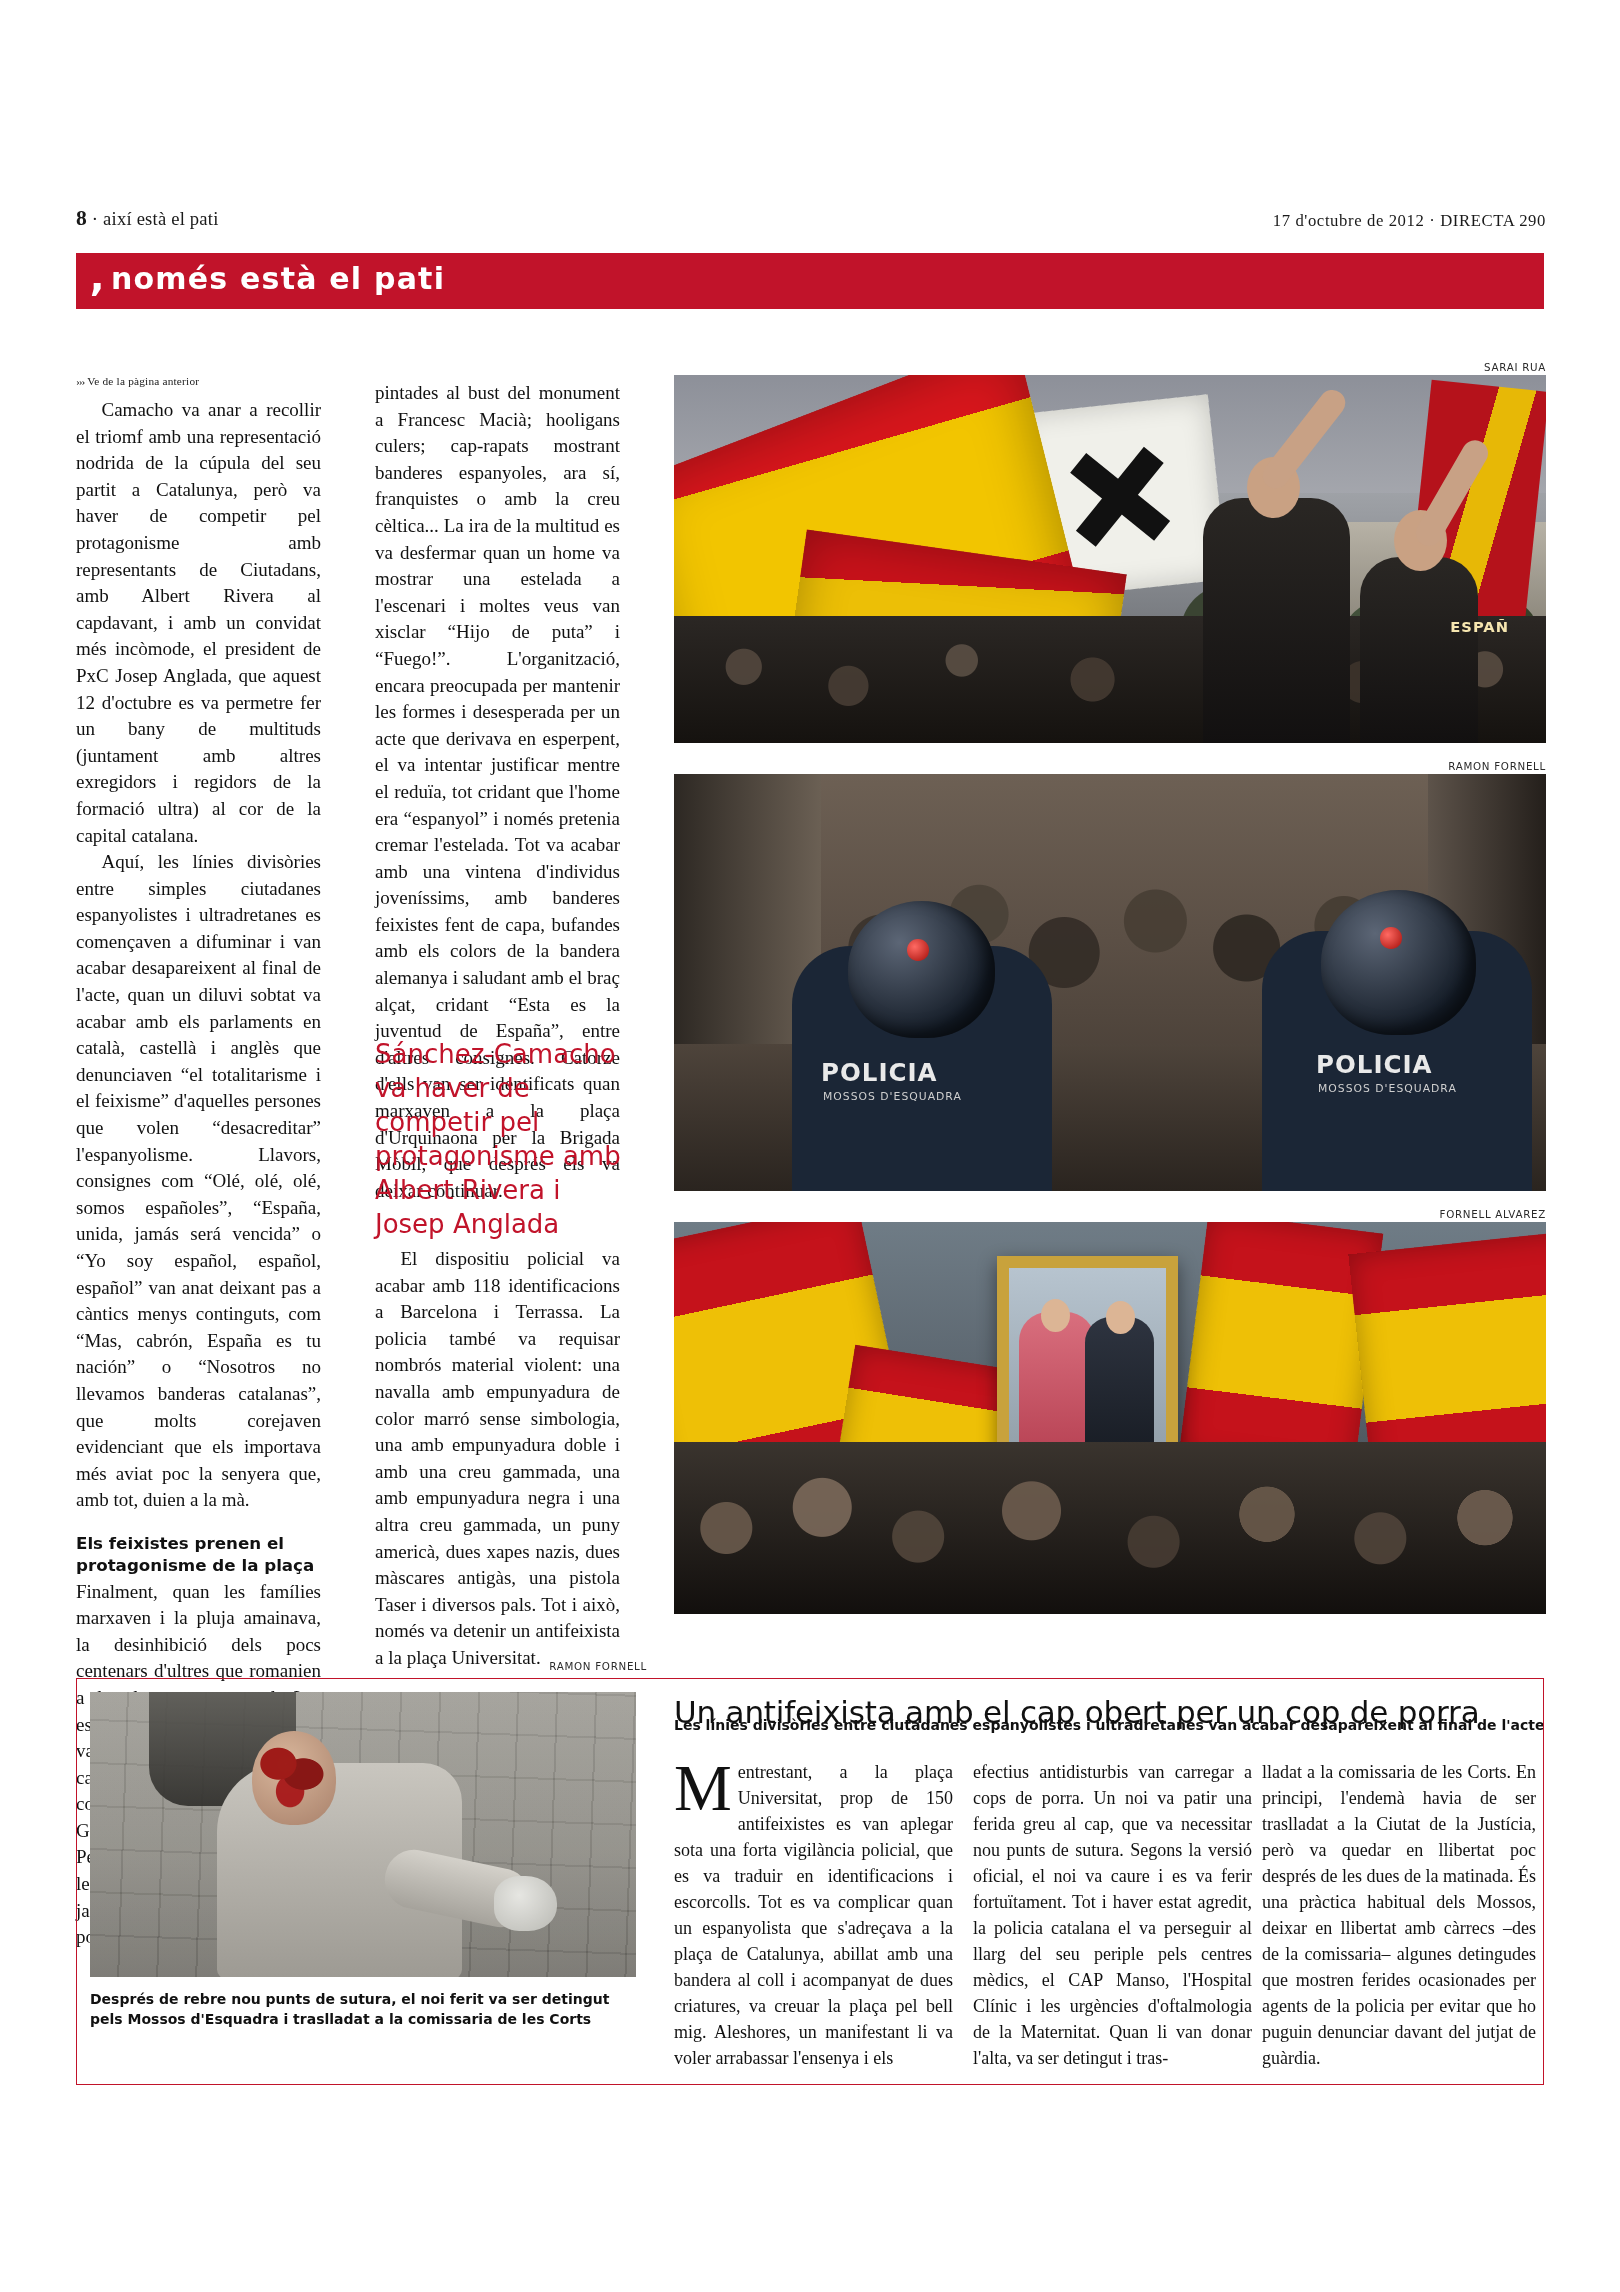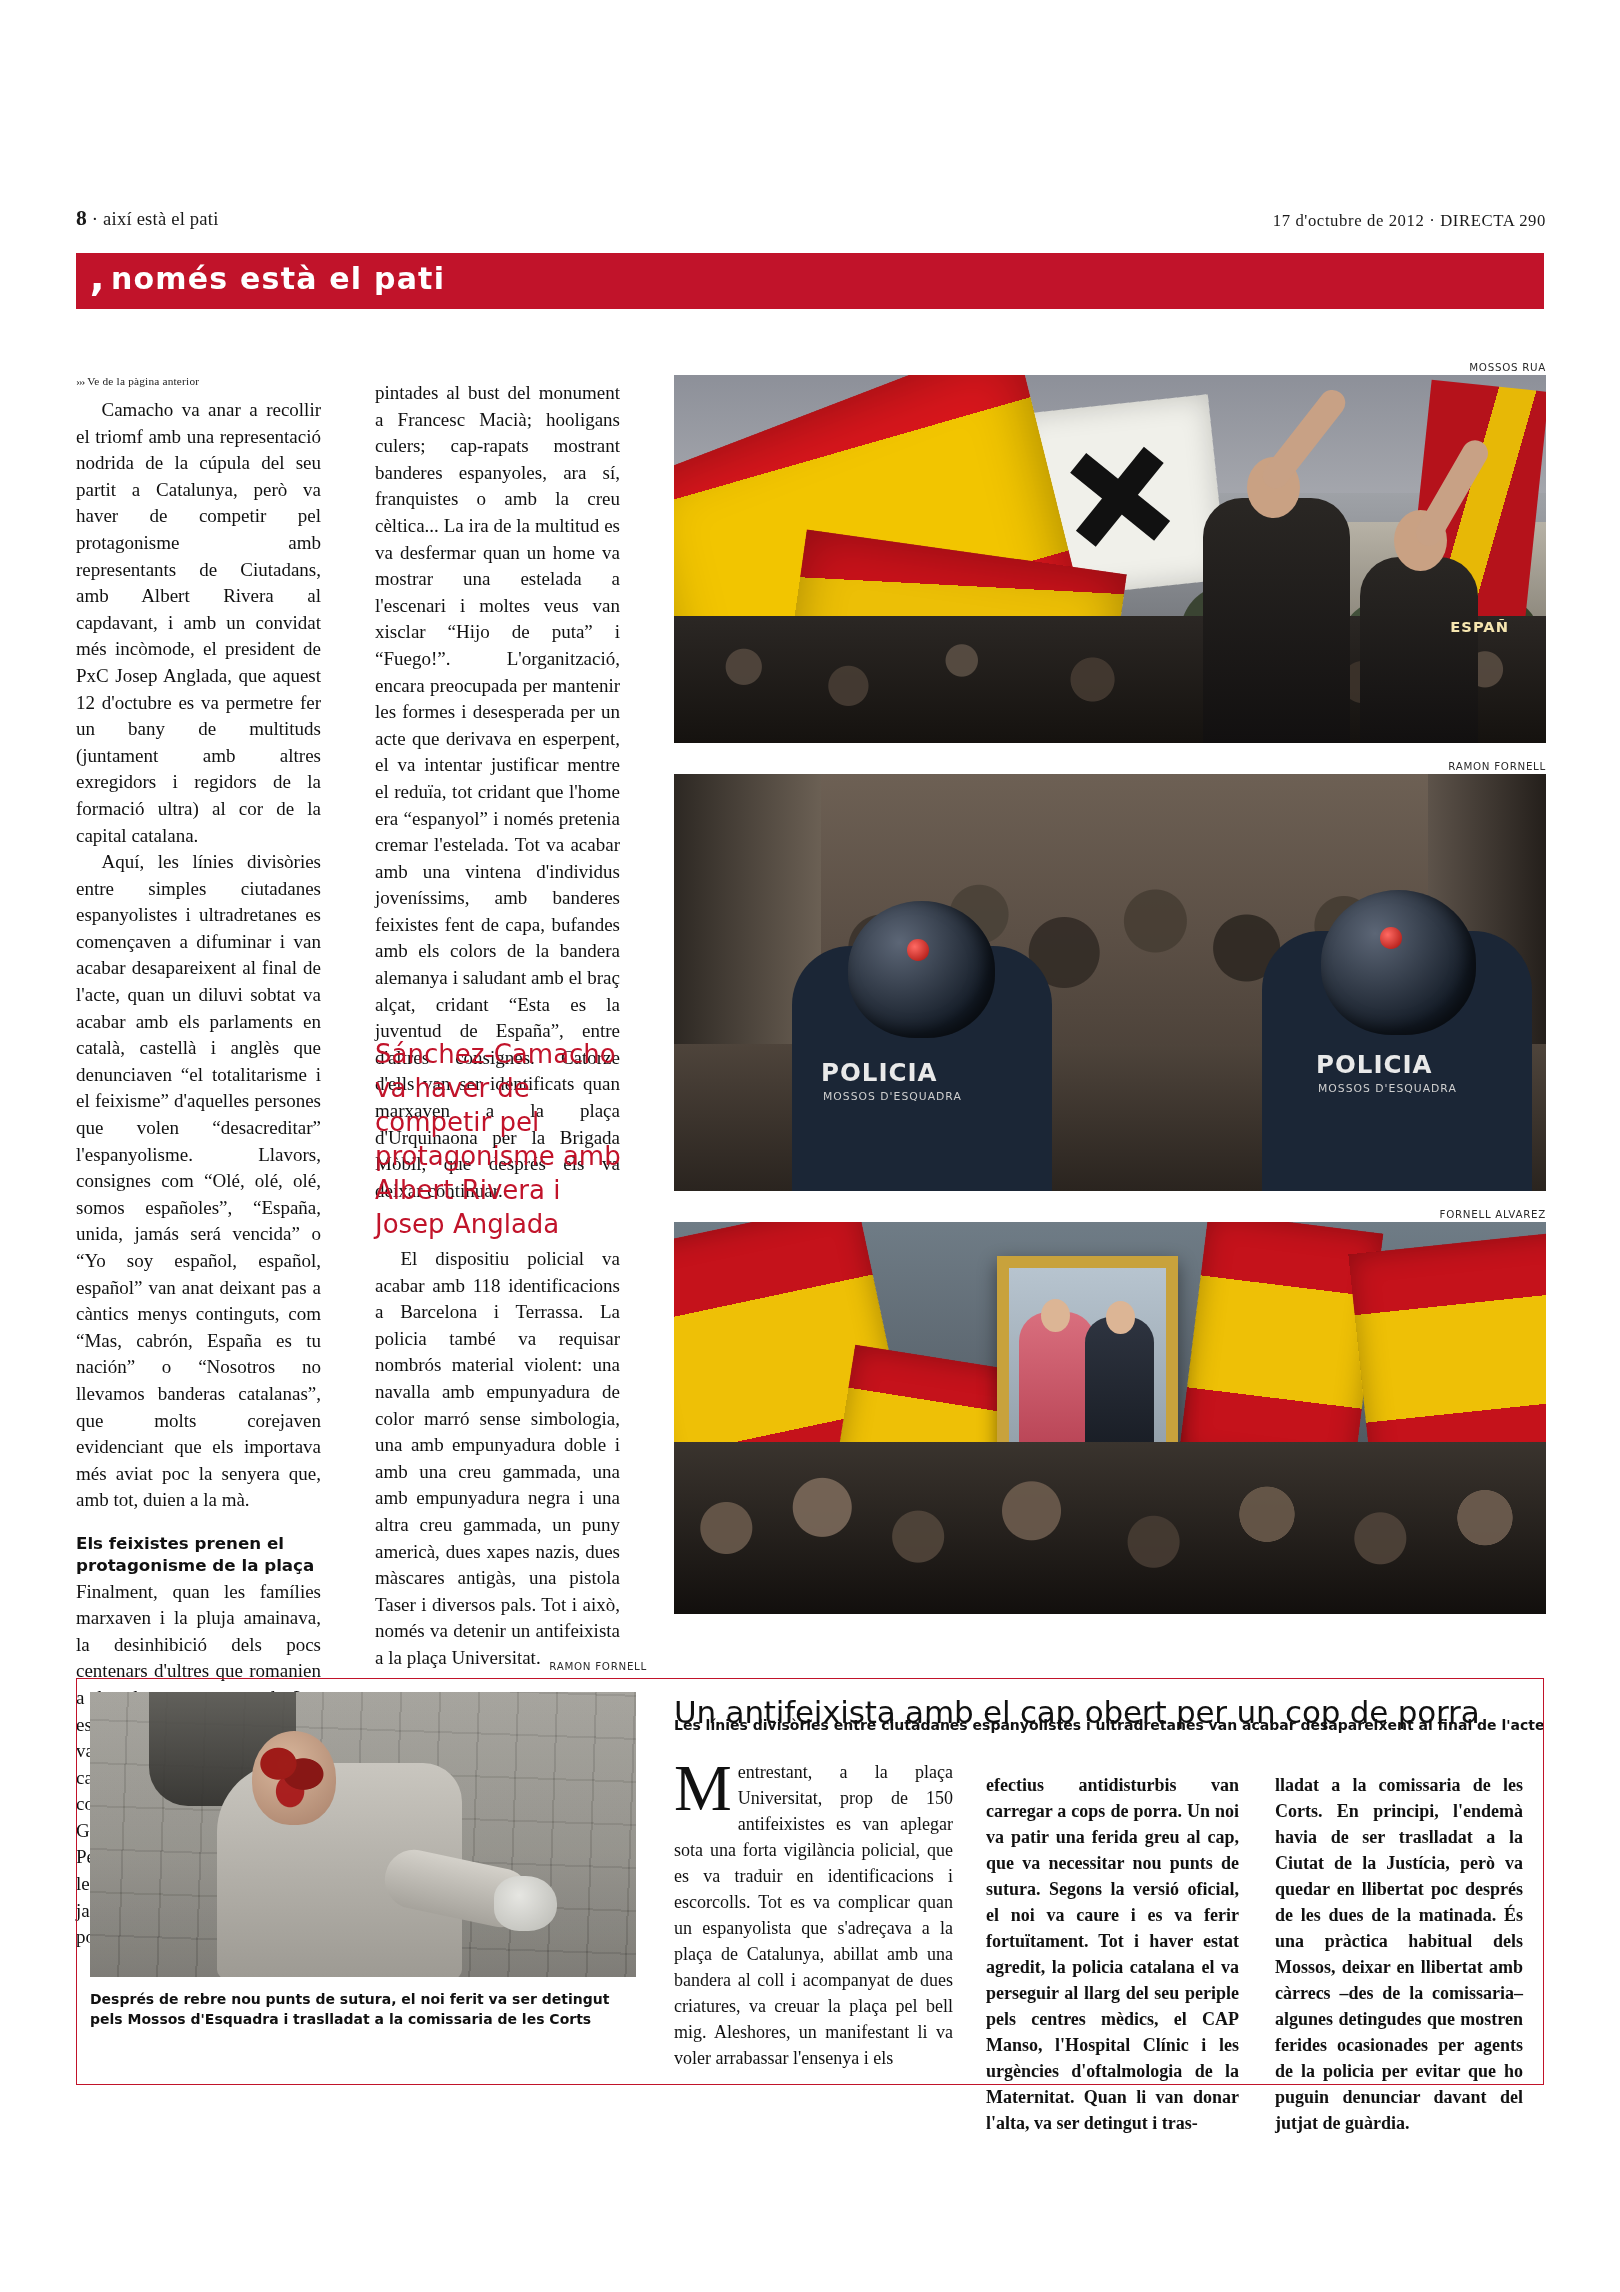--- a/index.html
+++ b/index.html
@@ -183,21 +183,21 @@
   }
 
   .bcol {
     position: absolute;
     font-family: "Liberation Serif", serif;
     font-size: 18px;
     line-height: 26px;
     text-align: justify;
     color: #111;
   }
-  .bcol p { margin: 13px; font-weight: bold; }
+  .bcol p { margin: 0; }
   #bcol1 { left: 674px; top: 1759px; width: 279px; }
   #bcol2 { left: 973px; top: 1759px; width: 279px; }
   #bcol3 { left: 1262px; top: 1759px; width: 274px; }
 
   .dropcap {
     float: left;
     font-family: "Liberation Serif", serif;
     font-size: 65px;
     line-height: 51px;
     padding: 3.9px 5.9px 0 0;
@@ -485,21 +485,21 @@
   <div class="col" id="col2">
     <p class="noindent">pintades al bust del monument a Francesc Macià; hooligans culers; cap-rapats mostrant banderes espanyoles, ara sí, franquistes o amb la creu cèltica... La ira de la multitud es va desfermar quan un home va mostrar una estelada a l'escenari i moltes veus van xisclar “Hijo de puta” i “Fuego!”. L'organització, encara preocupada per mantenir les formes i desesperada per un acte que derivava en esperpent, el va intentar justificar mentre el reduïa, tot cridant que l'home era “espanyol” i només pretenia cremar l'estelada. Tot va acabar amb una vintena d'individus joveníssims, amb banderes feixistes fent de capa, bufandes amb els colors de la bandera alemanya i saludant amb el braç alçat, cridant “Esta es la juventud de España”, entre d'altres consignes. Catorze d'ells van ser identificats quan marxaven a la plaça d'Urquinaona per la Brigada Mòbil, que després els va deixar continuar.</p>
   </div>
 
   <div class="pullquote">Sánchez-Camacho va haver de competir pel protagonisme amb Albert Rivera i Josep Anglada</div>
 
   <div class="col" id="col3" style="left:375px; top:1246px; width:245px;">
     <p>El dispositiu policial va acabar amb 118 identificacions a Barcelona i Terrassa. La policia també va requisar nombrós material violent: una navalla amb empunyadura de color marró sense simbologia, una amb empunyadura doble i amb una creu gammada, una amb empunyadura negra i una altra creu gammada, un puny americà, dues xapes nazis, dues màscares antigàs, una pistola Taser i diversos pals. Tot i això, només va detenir un antifeixista a la plaça Universitat.</p>
   </div>
 
-  <div class="credit" id="credit1">MOSSOS RUA</div>
+  <div class="credit" id="credit1">SARAI RUA</div>
   <div class="photo" id="photo1">
     <div class="p1-sky"></div>
     <div class="p1-bld"></div>
     <div class="p1-bld2"></div>
     <div class="p1-trees"></div>
     <div class="p1-banner"></div>
     <div class="p1-flag"></div>
     <div class="p1-flag2"></div>
     <div class="p1-flagR"></div>
     <div class="p1-crowd"></div>

